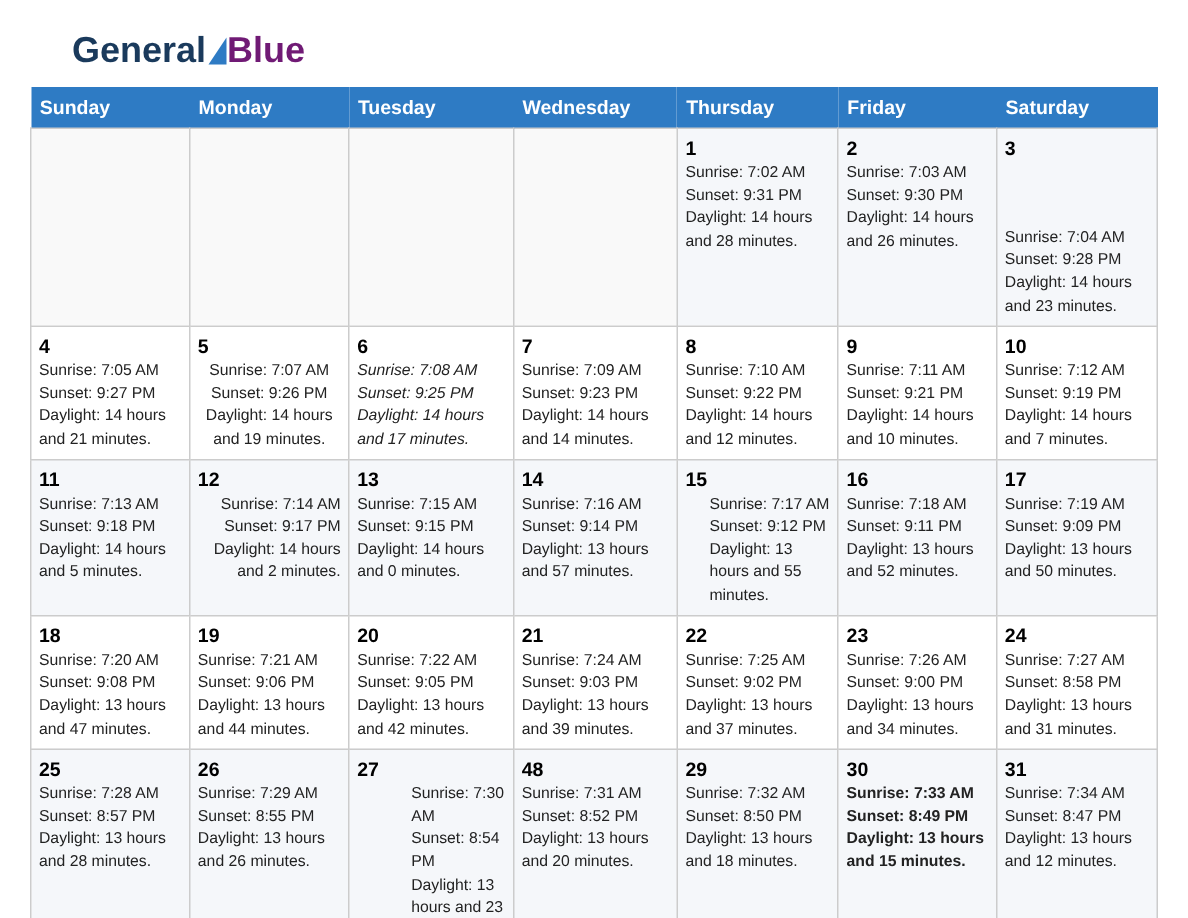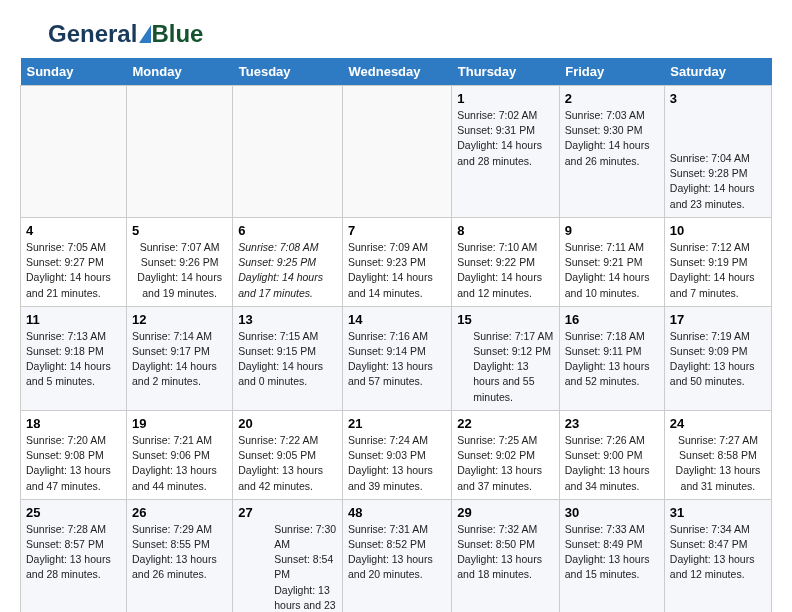--- a/index.html
+++ b/index.html
@@ -79,21 +79,21 @@
   </style>
 </head>
 <body>
 
 <div class="header">
   <div class="logo">
     <div style="display:flex;align-items:center;">
       <span style="font-size:24px;font-weight:bold;color:#1a3a5c;">General</span>
       <span style="display:inline-block;width:0;height:0;border-left:12px solid transparent;border-bottom:18px solid #2e7bc4;margin-left:2px;"></span>
     </div>
-    <span style="font-size:24px;font-weight:bold;color:#14532d;margin-top:-4px;">Blue</span>
+    <span style="font-size:24px;font-weight:bold;color:#701a75;margin-top:-4px;">Blue</span>
   </div>
   <div class="title-block">
     <h1></h1>
     <h2></h2>
   </div>
 </div>
 
 <table>
   <thead>
     <tr>
@@ -177,21 +177,21 @@
       </tr>
       <tr>
         <td>
           <span class="day-num">11</span>
           <div class="day-info" style="white-space: pre-line;">Sunrise: 7:13 AM
 Sunset: 9:18 PM
 Daylight: 14 hours and 5 minutes.</div>
         </td>
         <td>
           <span class="day-num">12</span>
-          <div class="day-info" style="white-space: pre-line;">Sunrise: 7:14 AM
+          <div class="day-info" style="white-space: pre-line; text-align: right;">Sunrise: 7:14 AM
 Sunset: 9:17 PM
 Daylight: 14 hours and 2 minutes.</div>
         </td>
         <td>
           <span class="day-num">13</span>
           <div class="day-info" style="white-space: pre-line;">Sunrise: 7:15 AM
 Sunset: 9:15 PM
 Daylight: 14 hours and 0 minutes.</div>
         </td>
         <td>
@@ -251,21 +251,21 @@
 Daylight: 13 hours and 37 minutes.</div>
         </td>
         <td>
           <span class="day-num">23</span>
           <div class="day-info" style="white-space: pre-line;">Sunrise: 7:26 AM
 Sunset: 9:00 PM
 Daylight: 13 hours and 34 minutes.</div>
         </td>
         <td>
           <span class="day-num">24</span>
-          <div class="day-info" style="white-space: pre-line; text-align: center;">Sunrise: 7:27 AM
+          <div class="day-info" style="white-space: pre-line;">Sunrise: 7:27 AM
 Sunset: 8:58 PM
 Daylight: 13 hours and 31 minutes.</div>
         </td>
       </tr>
       <tr>
         <td>
           <span class="day-num">25</span>
           <div class="day-info" style="white-space: pre-line;">Sunrise: 7:28 AM
 Sunset: 8:57 PM
 Daylight: 13 hours and 28 minutes.</div>
@@ -289,21 +289,21 @@
 Daylight: 13 hours and 20 minutes.</div>
         </td>
         <td>
           <span class="day-num">29</span>
           <div class="day-info" style="white-space: pre-line;">Sunrise: 7:32 AM
 Sunset: 8:50 PM
 Daylight: 13 hours and 18 minutes.</div>
         </td>
         <td>
           <span class="day-num">30</span>
-          <div class="day-info" style="white-space: pre-line;">Sunrise: 7:33 AM
+          <div class="day-info" style="white-space: pre-line; font-weight: bold;">Sunrise: 7:33 AM
 Sunset: 8:49 PM
 Daylight: 13 hours and 15 minutes.</div>
         </td>
         <td>
           <span class="day-num">31</span>
           <div class="day-info" style="white-space: pre-line;">Sunrise: 7:34 AM
 Sunset: 8:47 PM
 Daylight: 13 hours and 12 minutes.</div>
         </td>
       </tr>

